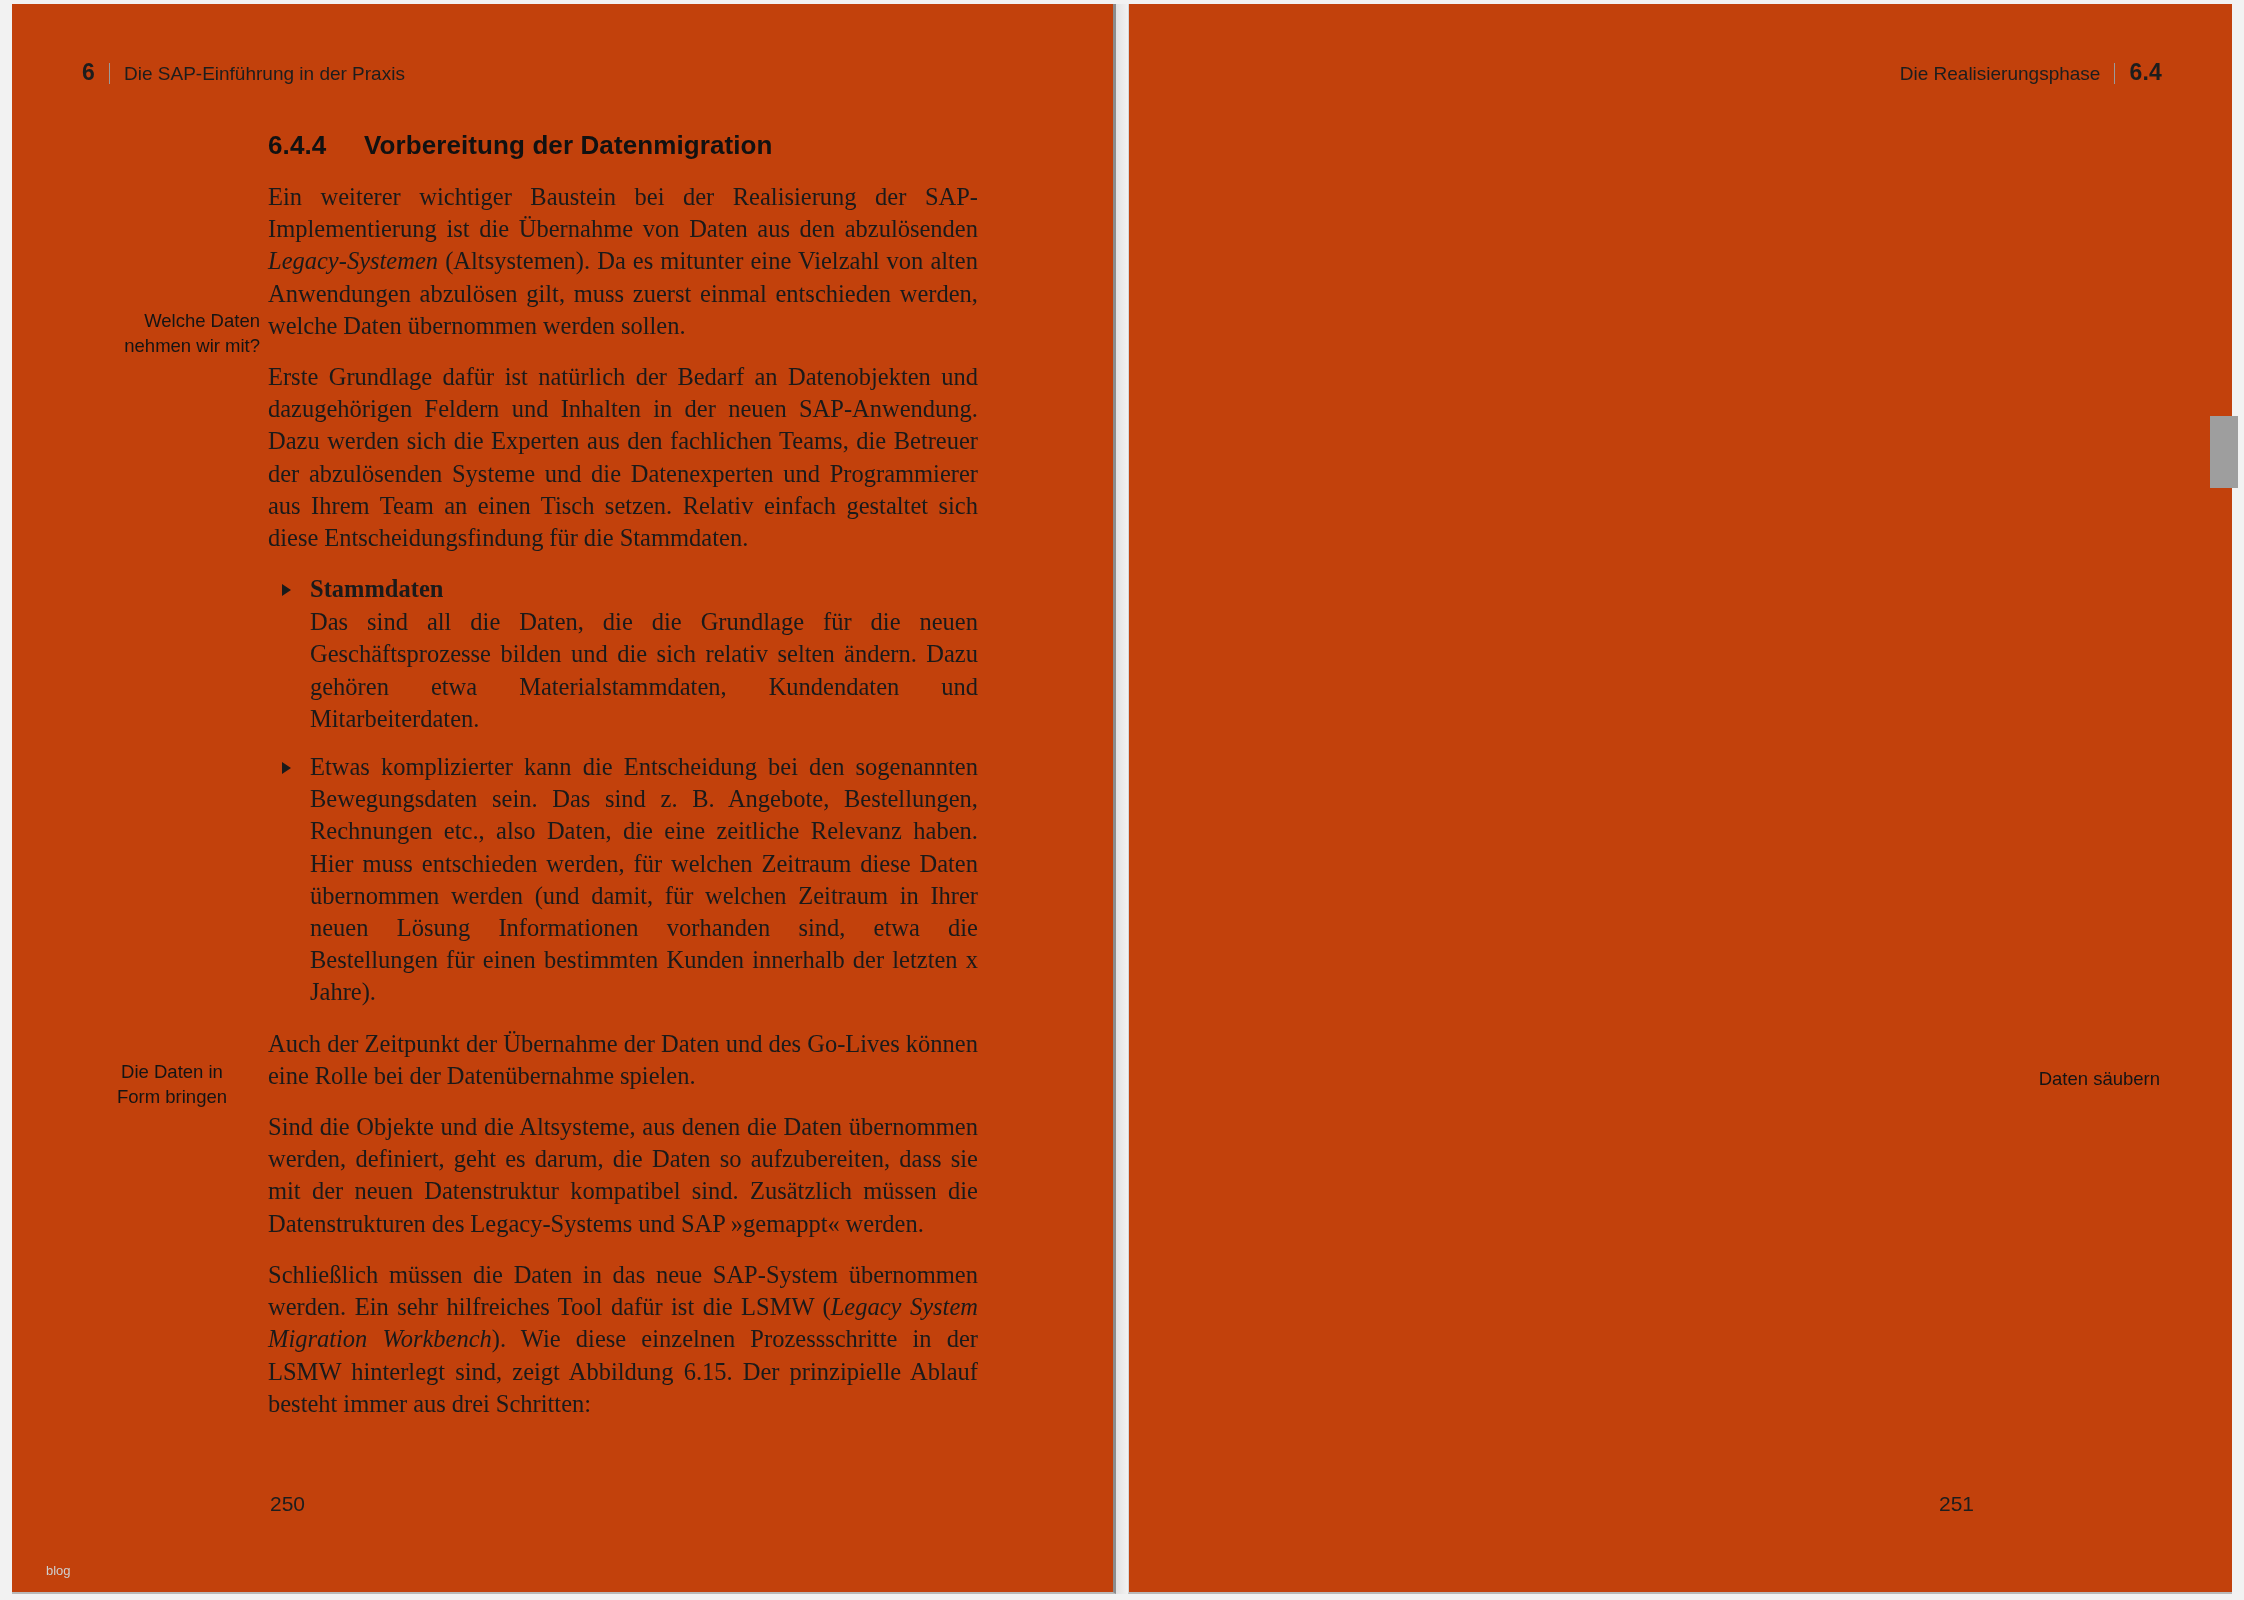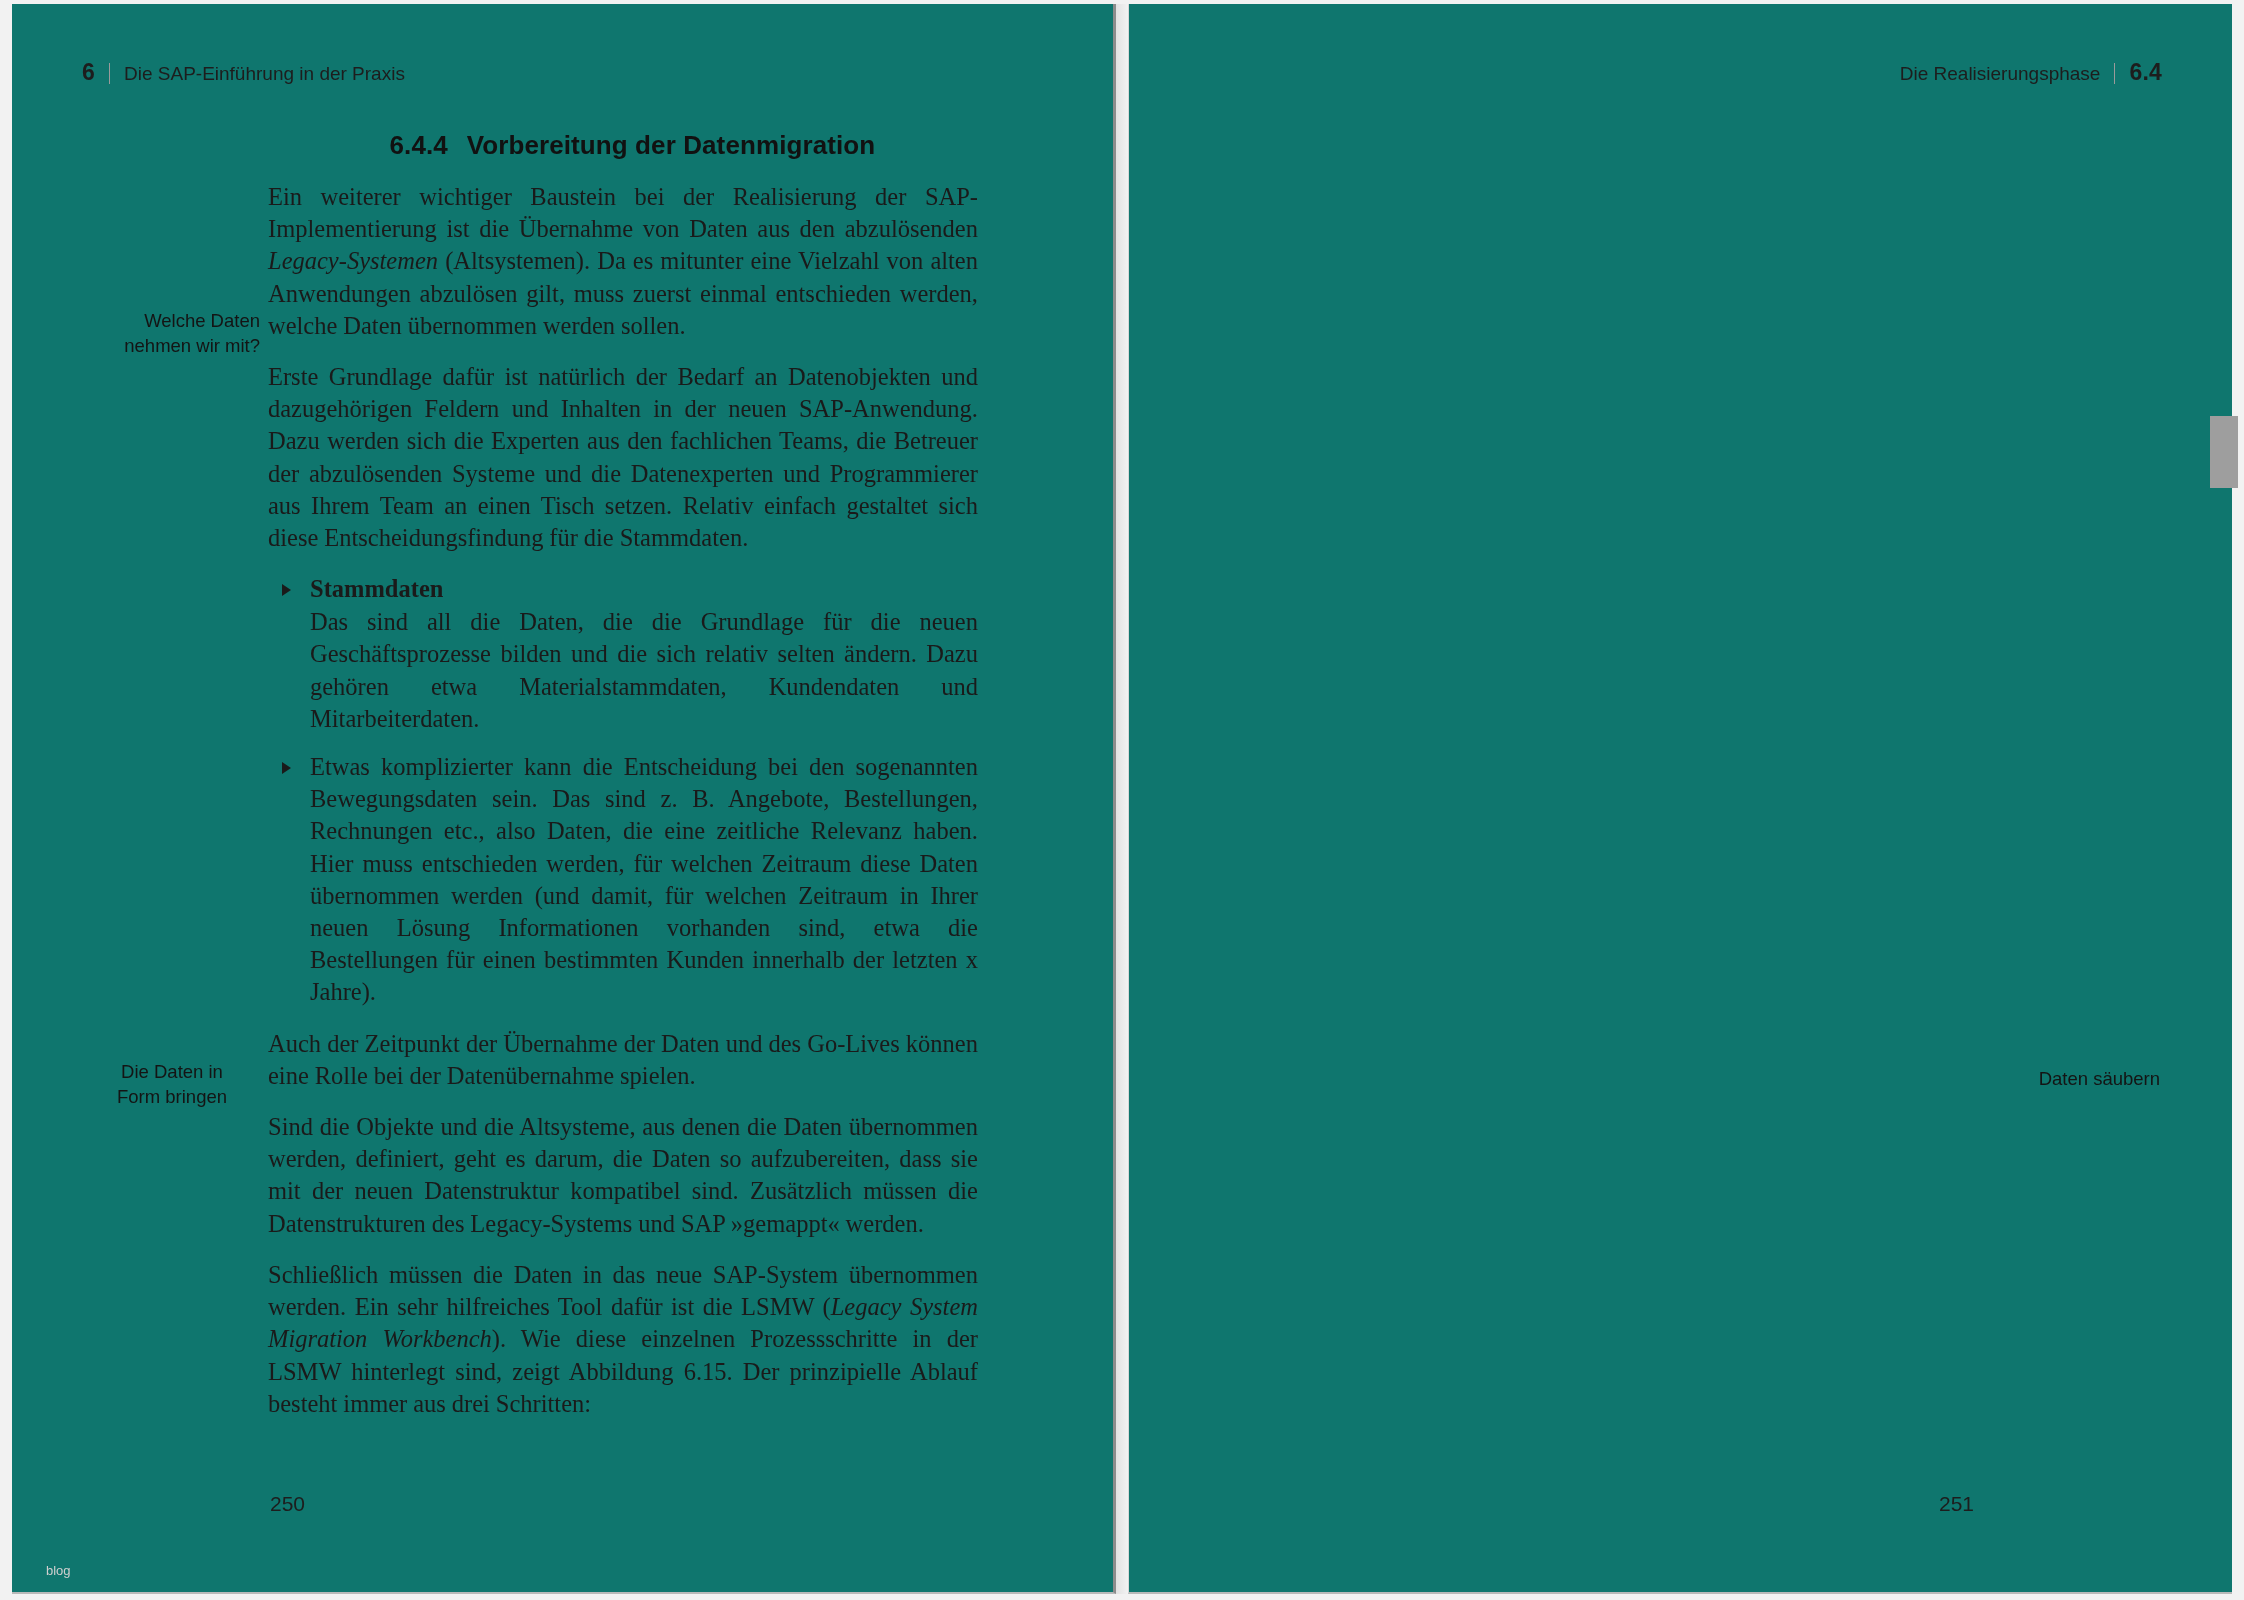--- a/index.html
+++ b/index.html
@@ -4,21 +4,21 @@
 <style>
   html,body{margin:0;padding:0;background:#f2f2f2;}
   body{
     width:2244px;height:1600px;overflow:hidden;
     font-family:"Liberation Serif", serif;
     color:#1a1a1a;
   }
   .spread{position:relative;width:2244px;height:1600px;background:#f2f2f2;}
 
   
-  .page{position:absolute;top:0;background:#0f766e;box-sizing:border-box;}
+  .page{position:absolute;top:0;background:#c2410c;box-sizing:border-box;}
   .page-left{left:12px;top:4px;width:1104px;height:1590px;
     border-right:3px solid #8c8c8c;border-bottom:2px solid #b9b9b9;}
   .page-right{left:1128px;top:4px;width:1104px;height:1590px;
     border-left:1px solid #d7d7d7;border-bottom:2px solid #b9b9b9;}
   .gutter-shadow{position:absolute;left:1116px;top:4px;width:12px;height:1590px;
     background:linear-gradient(to right,#e2e2e2,#f2f2f2);}
 
   
   .runhead{position:absolute;font-family:"Liberation Sans", sans-serif;
     font-size:19px;color:#1d1d1d;white-space:nowrap;}
@@ -30,21 +30,20 @@
   .runhead .txt{font-size:19px;}
 
   
   .col{position:absolute;width:710px;}
   .col-left{left:256px;top:126px;}
 
   h2.sec{
     font-family:"Liberation Sans", sans-serif;
     font-weight:bold;font-size:26px;margin:0 0 20px 0;color:#111;
     letter-spacing:.1px;
-    text-align:center;
   }
   h2.sec .secnum{display:inline-block;width:96px;}
 
   p.body{
     margin:0 0 19px 0;
     font-size:24.5px;line-height:32.2px;
     text-align:justify;
     -webkit-hyphens:none;hyphens:none;
     word-spacing:-0.2px;
   }

